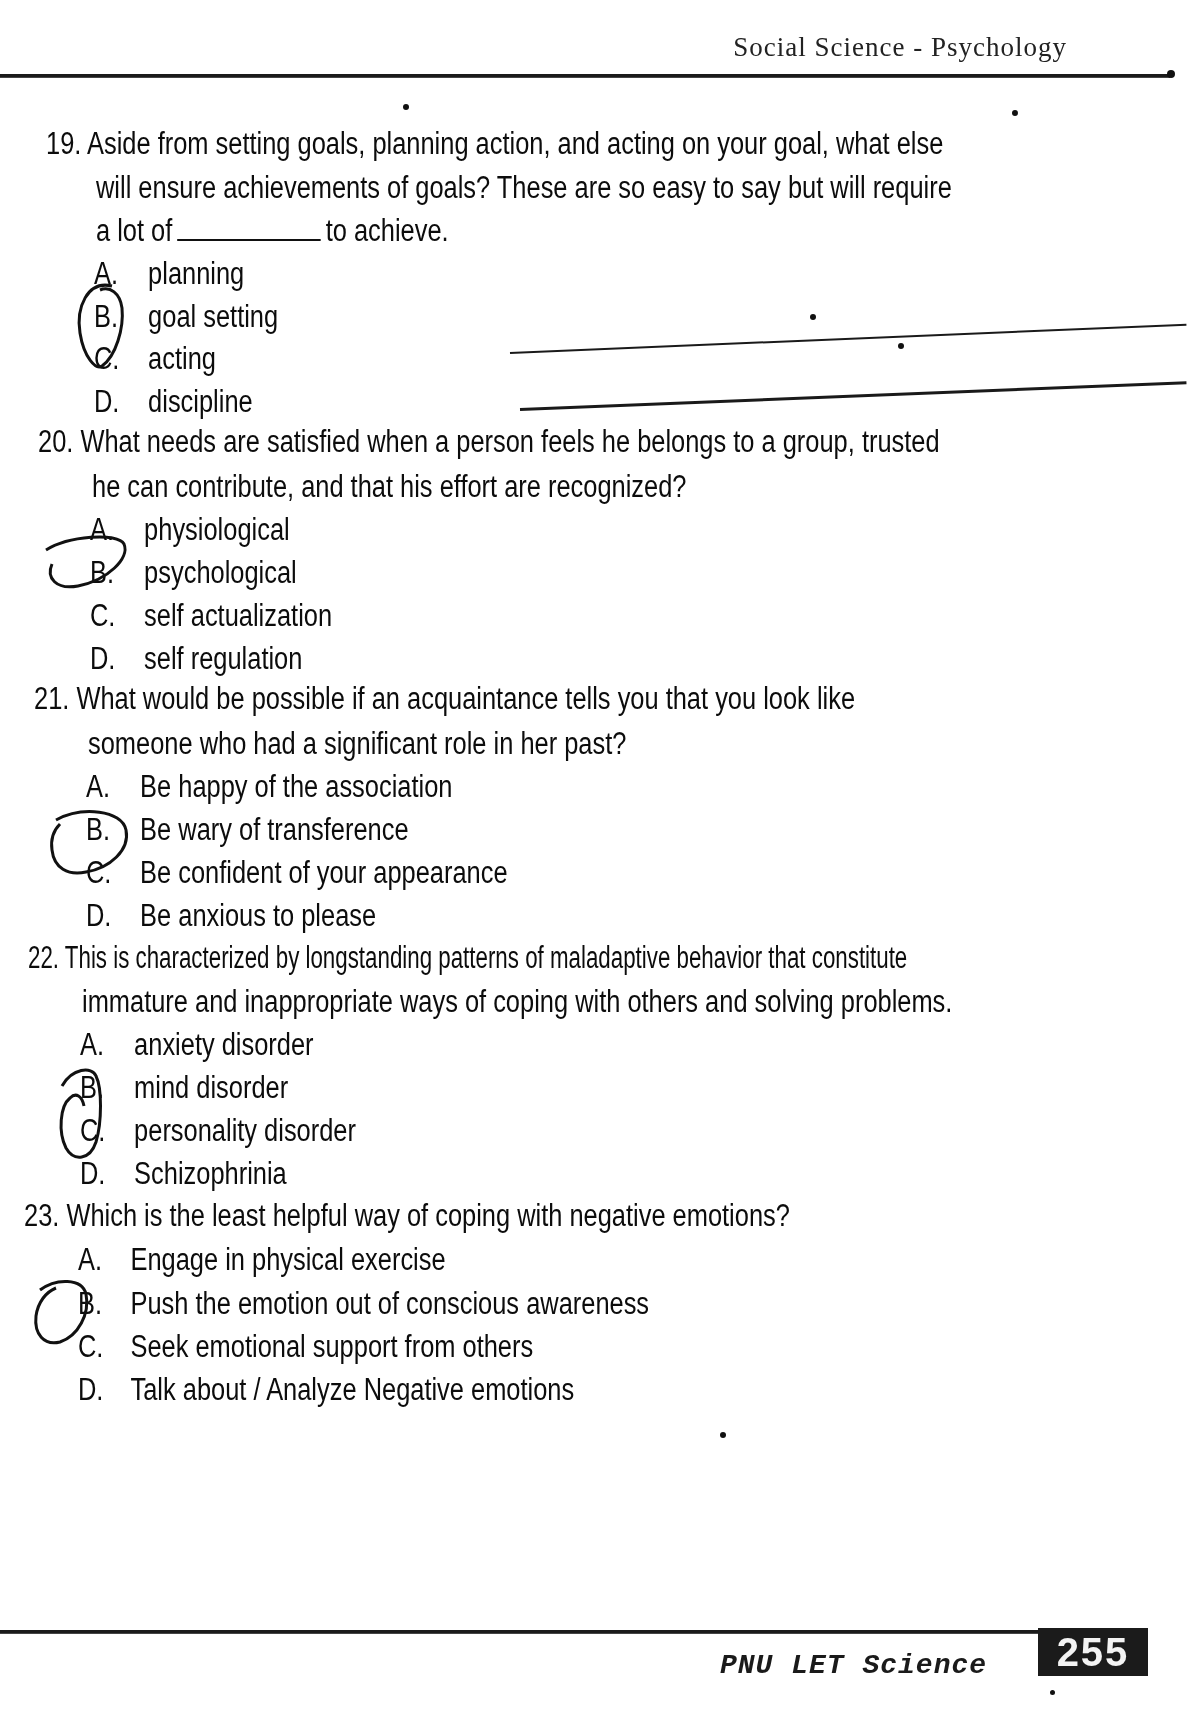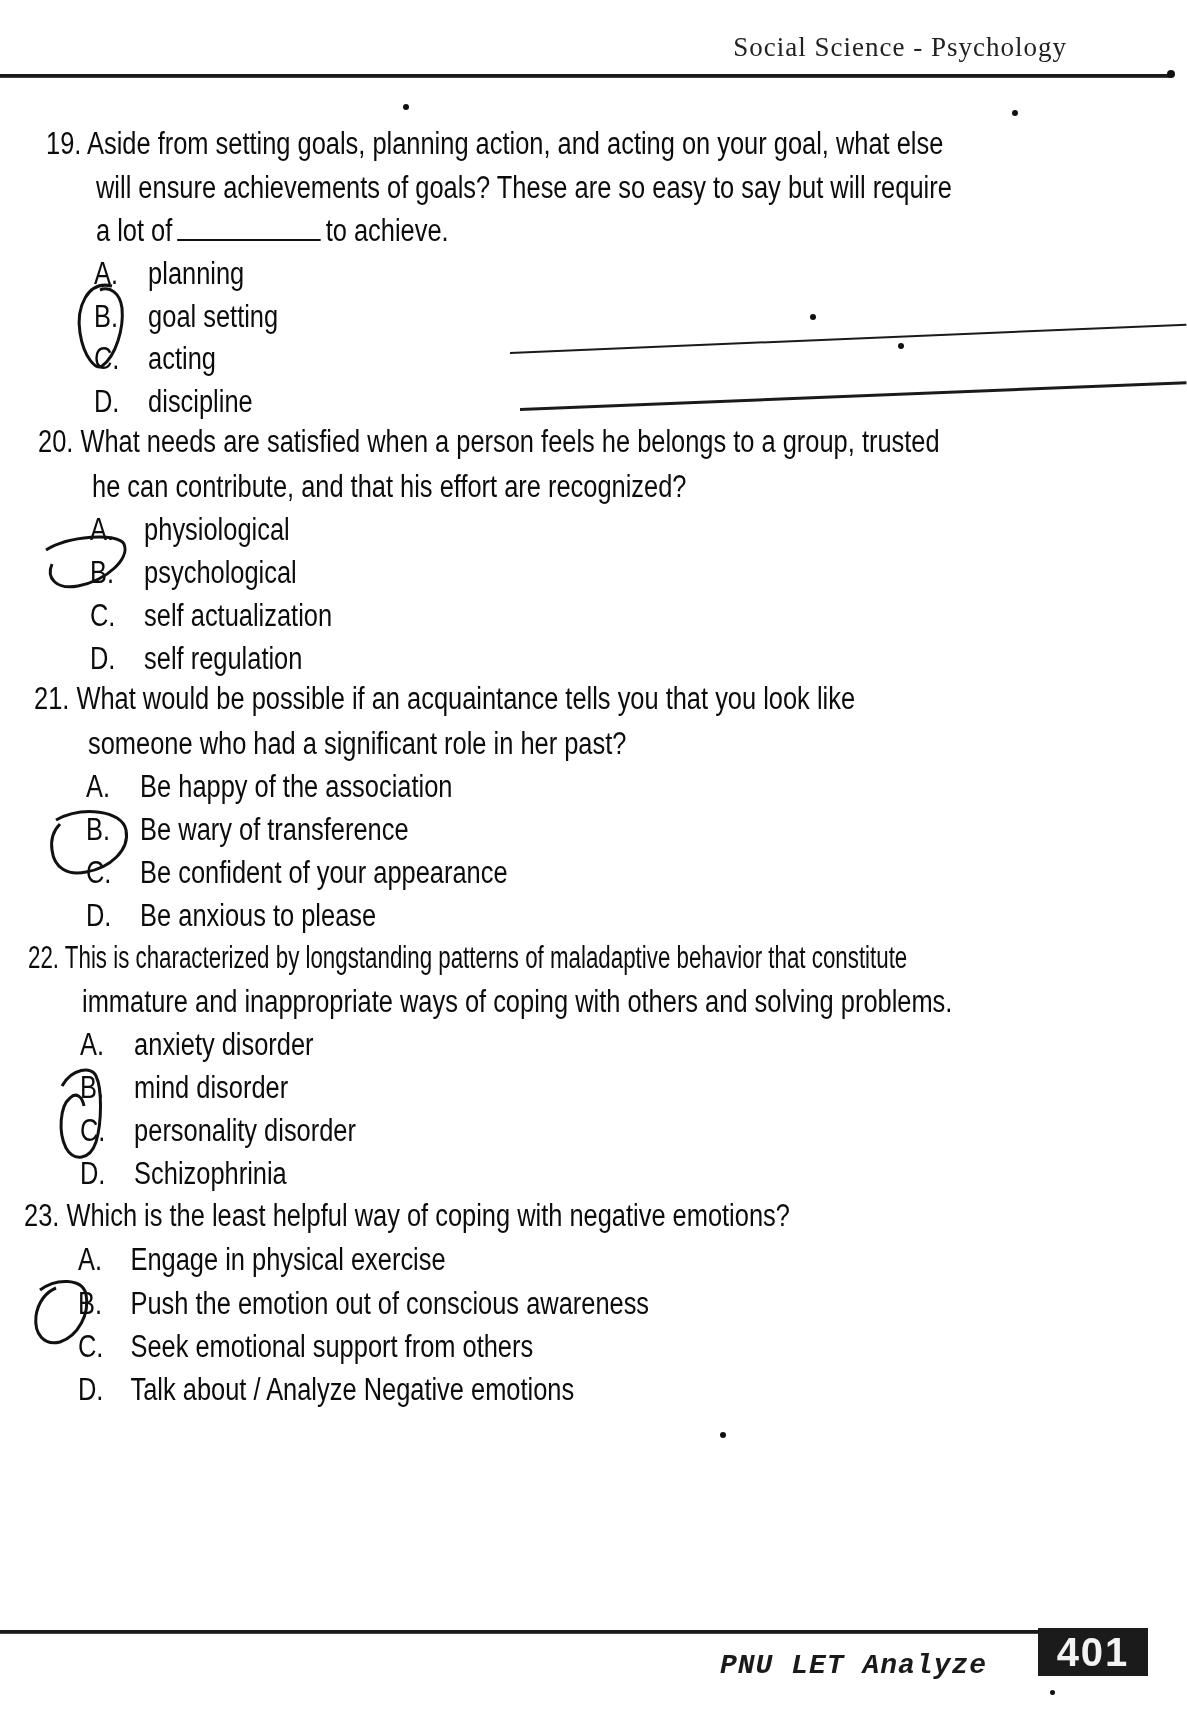--- a/index.html
+++ b/index.html
@@ -293,16 +293,16 @@
 
   <div class="speck" style="left:403px; top:104px; width:6px; height:6px;"></div>
   <div class="speck" style="left:1012px; top:110px; width:6px; height:6px;"></div>
   <div class="speck" style="left:1167px; top:70px; width:8px; height:8px;"></div>
   <div class="speck" style="left:810px; top:314px; width:6px; height:6px;"></div>
   <div class="speck" style="left:898px; top:343px; width:6px; height:6px;"></div>
   <div class="speck" style="left:720px; top:1432px; width:6px; height:6px;"></div>
   <div class="speck" style="left:1050px; top:1690px; width:5px; height:5px;"></div>
 
   <div class="rule bottom"></div>
-  <div class="footer-title">PNU LET Analyze</div>
-  <div class="page-number">401</div>
+  <div class="footer-title">PNU LET Science</div>
+  <div class="page-number">255</div>
 
 </div>
 
 </body></html>

